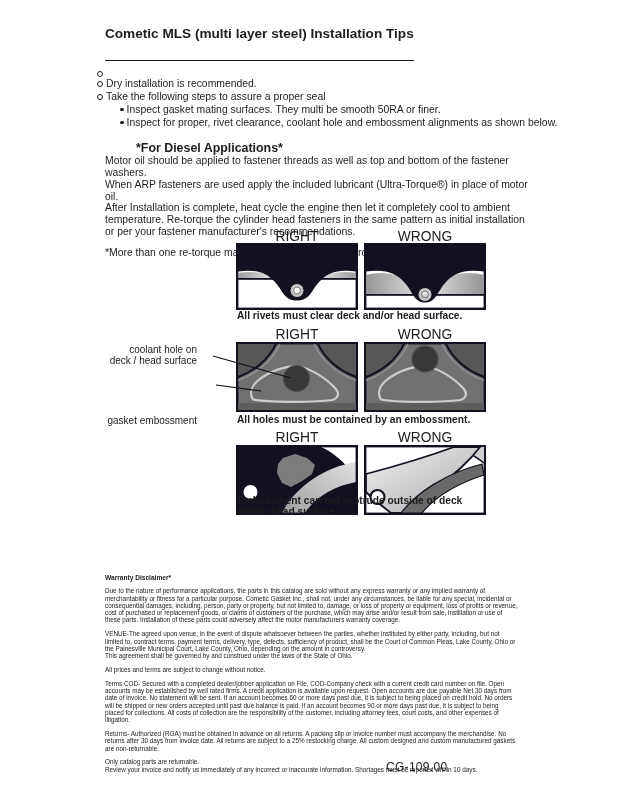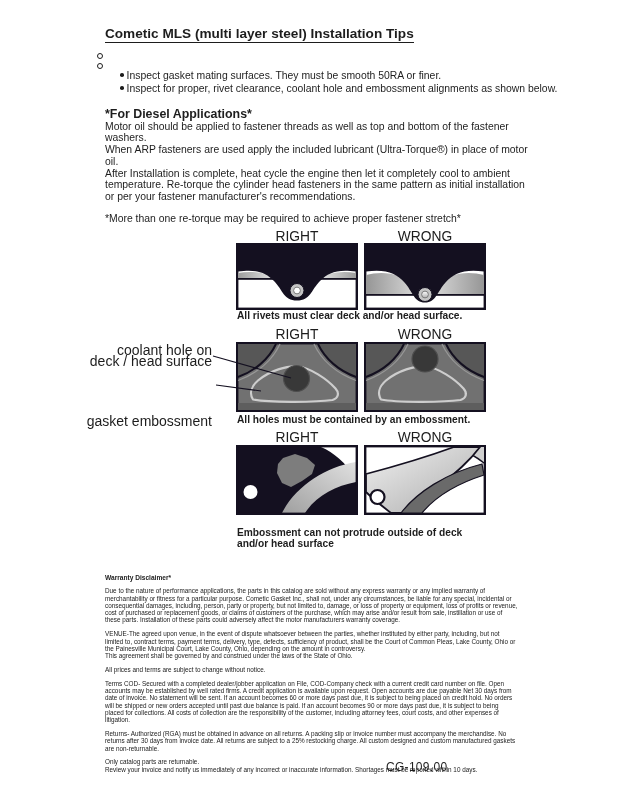--- a/index.html
+++ b/index.html
@@ -2,42 +2,42 @@
 <html><head>
 <meta charset="utf-8">
 <style>
   html,body{margin:0;padding:0;background:#ffffff;}
   .page{position:relative;width:618px;height:800px;background:#ffffff;
         font-family:"Liberation Sans",sans-serif;color:#1d1d1d;overflow:hidden;}
 
   
   .header-block{position:absolute;left:105px;top:24px;width:430px;}
   .title{display:inline-block;font-size:13.6px;font-weight:700;
-         border-bottom:1.7px solid #1d1d1d;padding-bottom:1px;}
+         border-bottom:1.7px solid #1d1d1d;padding-bottom:19px;}
   .bullets{margin-top:7px;}
   .brow{display:flex;align-items:flex-start;font-size:10.4px;line-height:13px;
         margin-left:-8px;white-space:nowrap;}
   .brow .mo{flex:none;width:4px;height:4px;border:1.2px solid #1d1d1d;
             border-radius:50%;margin:3.4px 3px 0 0;}
   .brow.sub{margin-left:15px;}
   .brow.sub .mf{flex:none;width:3.6px;height:3.6px;background:#1d1d1d;
             border-radius:50%;margin:4.2px 3px 0 0;}
-  .diesel-heading{margin-top:12px;font-size:12.4px;font-weight:700;}
+  .diesel-heading{margin-top:12px;font-size:12.4px;font-weight:700;margin-left:31px;}
   .para{font-size:10.4px;line-height:11.7px;white-space:pre-line;}
   .note{margin-top:10px;font-size:10.4px;}
 
   
   .dg-label{position:absolute;width:122px;text-align:center;font-size:13.8px;}
   .panel{position:absolute;width:122px;}
   .panel svg{display:block;width:100%;height:100%;}
   .caption{position:absolute;font-size:10.2px;font-weight:700;line-height:10.6px;
            white-space:pre-line;}
   .caption.center{width:250px;text-align:left;}
-  .side-label{position:absolute;left:80px;width:132px;text-align:right;
-              font-size:14px;line-height:10.8px;white-space:pre-line;}
+  .side-label{position:absolute;left:65px;width:132px;text-align:right;
+              font-size:10px;line-height:10.8px;white-space:pre-line;}
   .leader-svg{position:absolute;left:0;top:0;pointer-events:none;}
 
   
   .disclaimer{position:absolute;left:105px;top:574px;width:413px;
               font-size:6.35px;line-height:7.3px;color:#222;}
   .disclaimer .dh{font-weight:700;font-size:6.6px;margin:0 0 6px 0;}
   .disclaimer p{margin:0 0 6.5px 0;}
 
   .footer{position:absolute;left:386px;top:760px;font-size:12px;letter-spacing:.3px;}
 </style>
@@ -48,24 +48,29 @@
 
   <div class="header-block">
     <div class="title">Cometic MLS (multi layer steel) Installation Tips</div>
 
     <div class="bullets">
       <div class="brow">
         <span class="mo"></span>
       </div>
       <div class="brow">
         <span class="mo"></span>
+        <span>Dry installation is recommended.</span>
+      </div>
+      <div class="brow">
+        <span class="mo"></span>
+        <span>Take the following steps to assure a proper seal</span>
       </div>
       <div class="brow sub">
         <span class="mf"></span>
-        <span>Inspect gasket mating surfaces.  They must be smooth 50RA or finer.</span>
+        <span>Inspect gasket mating surfaces.  They multi be smooth 50RA or finer.</span>
       </div>
       <div class="brow sub">
         <span class="mf"></span>
         <span>Inspect for proper, rivet clearance, coolant hole and embossment alignments as shown below.</span>
       </div>
     </div>
 
     <div class="diesel-heading">*For Diesel Applications*</div>
     <div class="para">Motor oil should be applied to fastener threads as well as top and bottom of the fastener washers.
 When ARP fasteners are used apply the included lubricant (Ultra-Torque®) in place of motor oil.</div>
@@ -195,21 +200,21 @@
         </defs>
         <rect x="1.2" y="1.2" width="119.6" height="67.6" fill="#ffffff" stroke="#141020" stroke-width="2.4"></rect>
         <path d="M92,2 H120 V18 C111,11 102,6 92,2 Z" fill="#cfcfcf"></path>
         <path d="M92,2 C102,6 111,11 120,18" fill="none" stroke="#141020" stroke-width="1.5"></path>
         <path d="M2,47 V29 C36,20 68,10 90,2 H116 C98,26 74,40 56,58 C50,62.5 44,66 38,68 H27 C18,61 9,54 2,47 Z" fill="url(#g3w)" stroke="#141020" stroke-width="1.8" stroke-linejoin="round"></path>
         <path d="M37,68 C52,48 82,28 118,19 L120,30 C95,38 72,51 58,68 Z" fill="#6a6a6a" stroke="#141020" stroke-width="1.2"></path>
         <circle cx="13.5" cy="52" r="7" fill="#ffffff" stroke="#141020" stroke-width="2.2"></circle>
       </svg>
     </div>
 
-    <div class="caption" style="left:237px;top:528px;">Embossment can not protrude outside of deck
+    <div class="caption" style="left:237px;top:496px;">Embossment can not protrude outside of deck
 and/or head surface</div>
 
     <svg class="leader-svg" width="618" height="800" viewBox="0 0 618 800">
       <line x1="213" y1="356" x2="291" y2="378" stroke="#141020" stroke-width="1.1"></line>
       <line x1="216" y1="385" x2="261" y2="391" stroke="#141020" stroke-width="1.1"></line>
     </svg>
   </div>
 
   <div class="disclaimer">
     <p class="dh">Warranty Disclaimer*</p>

